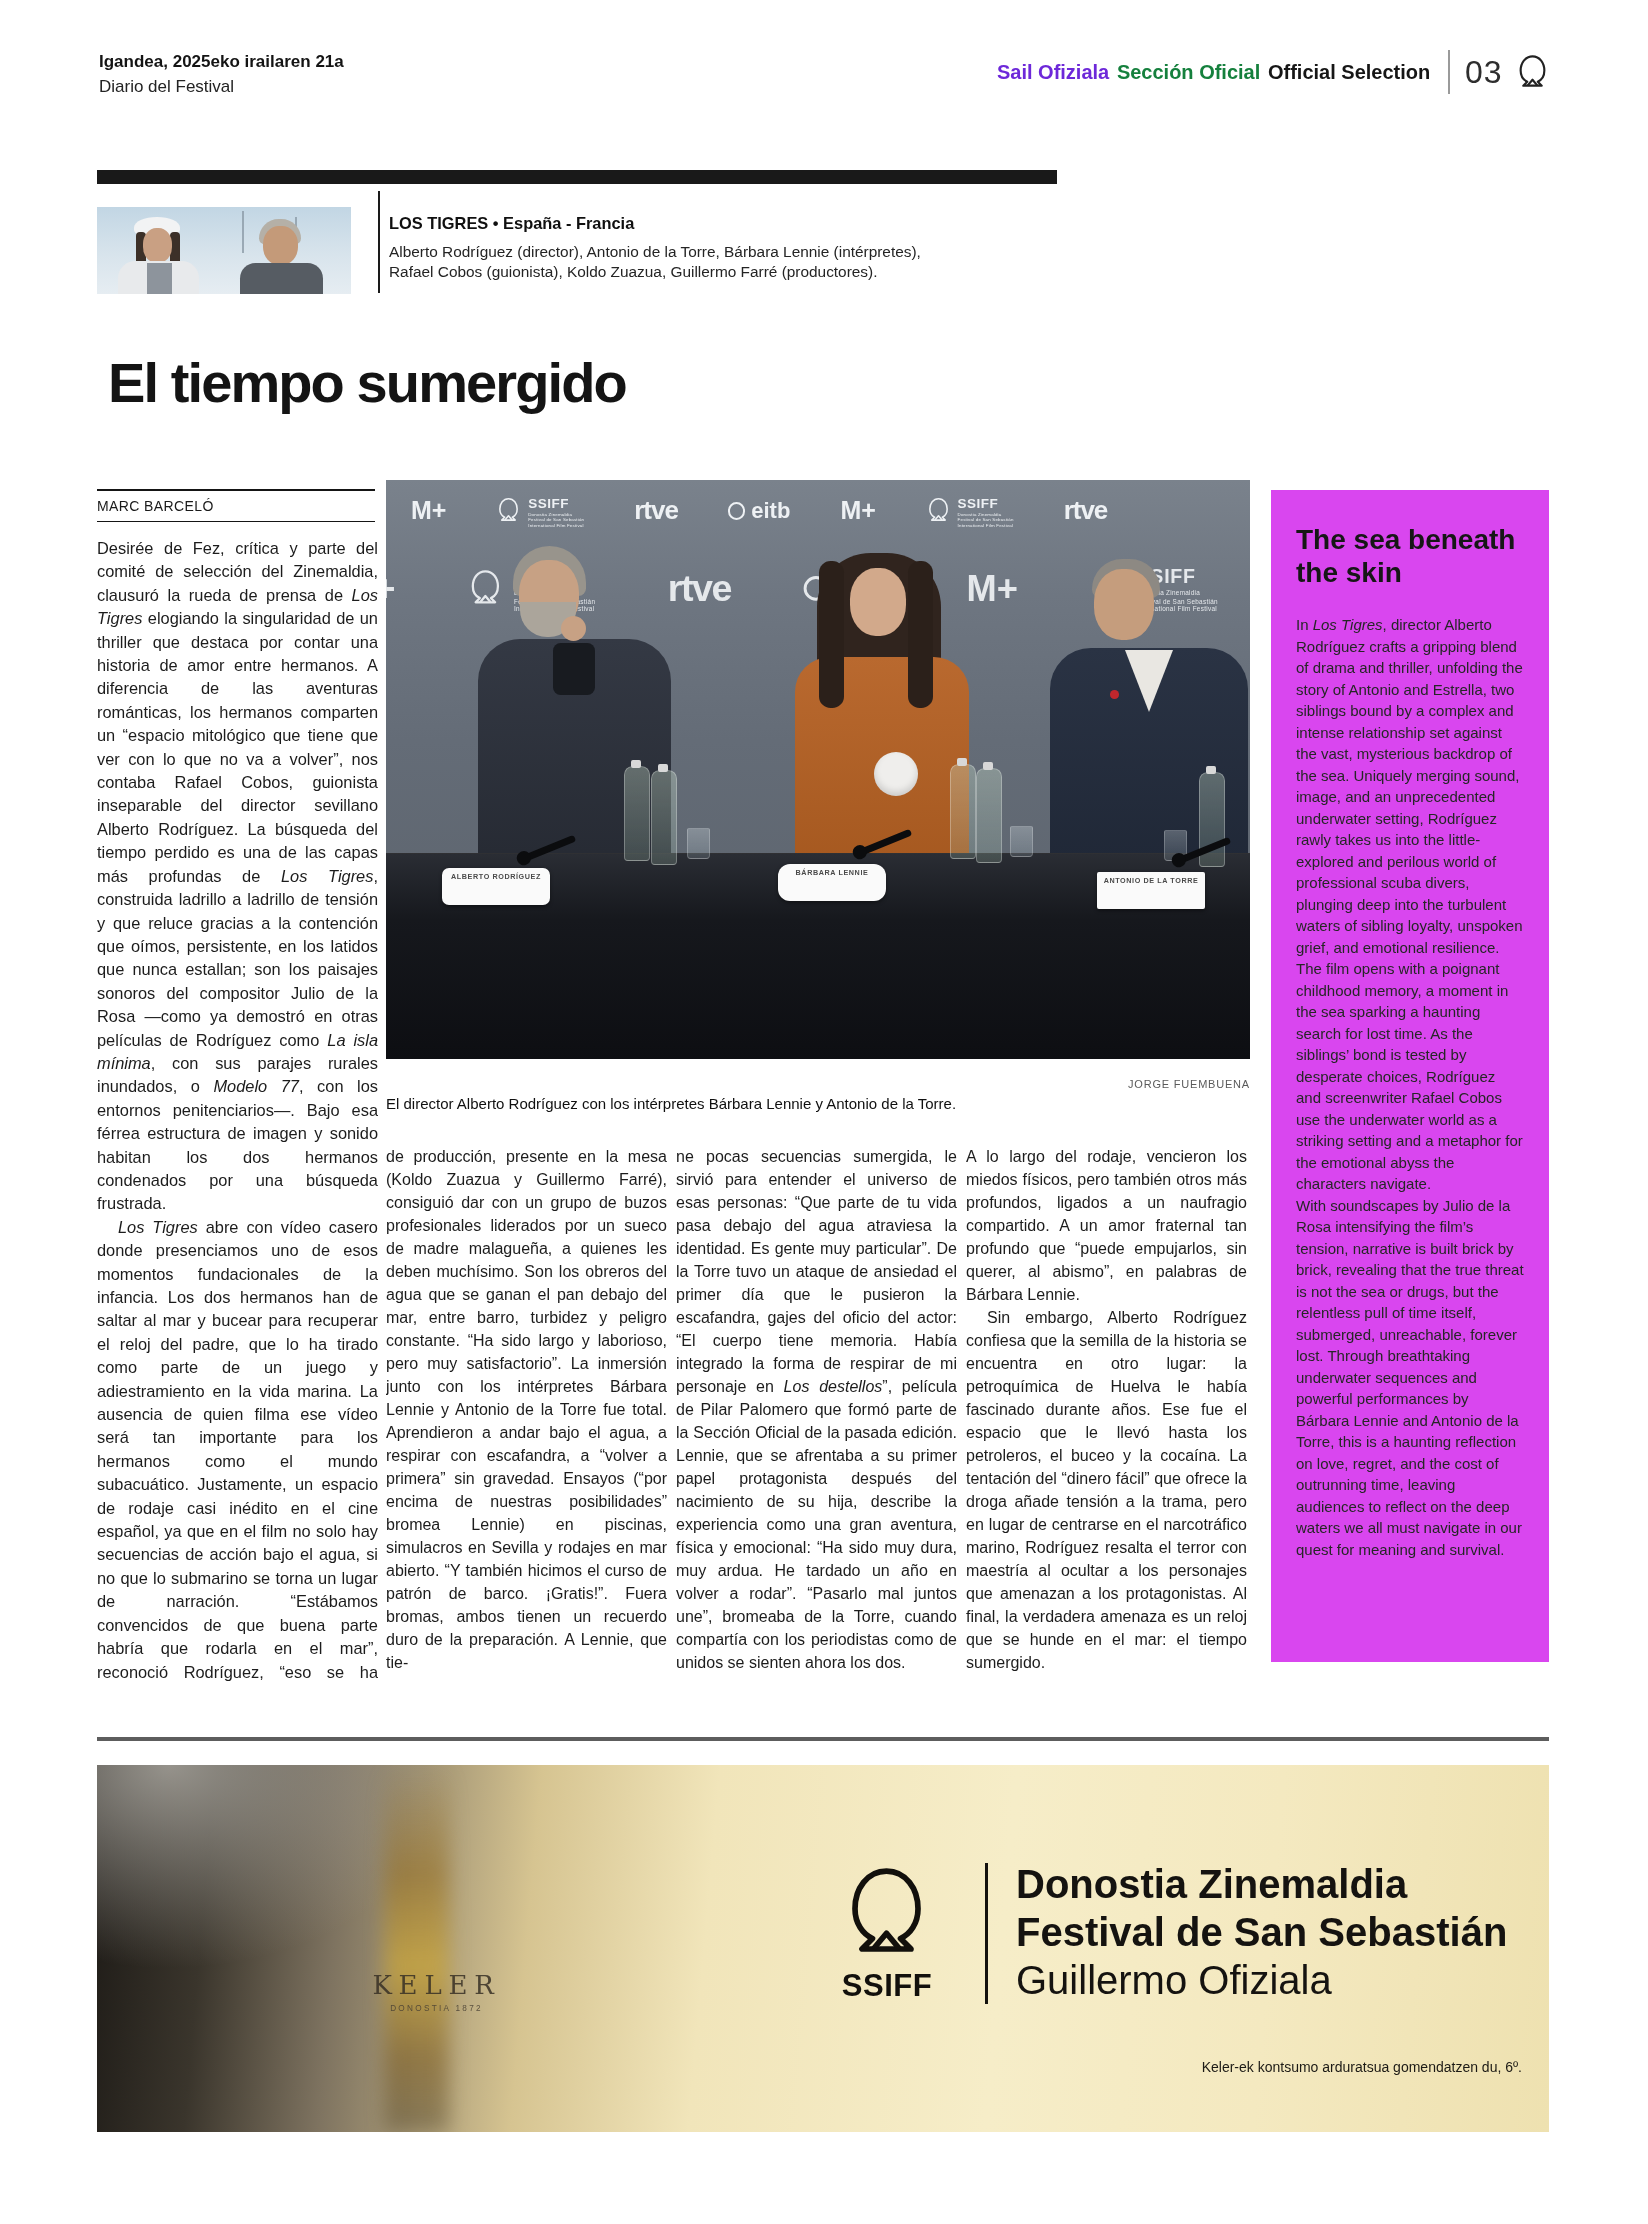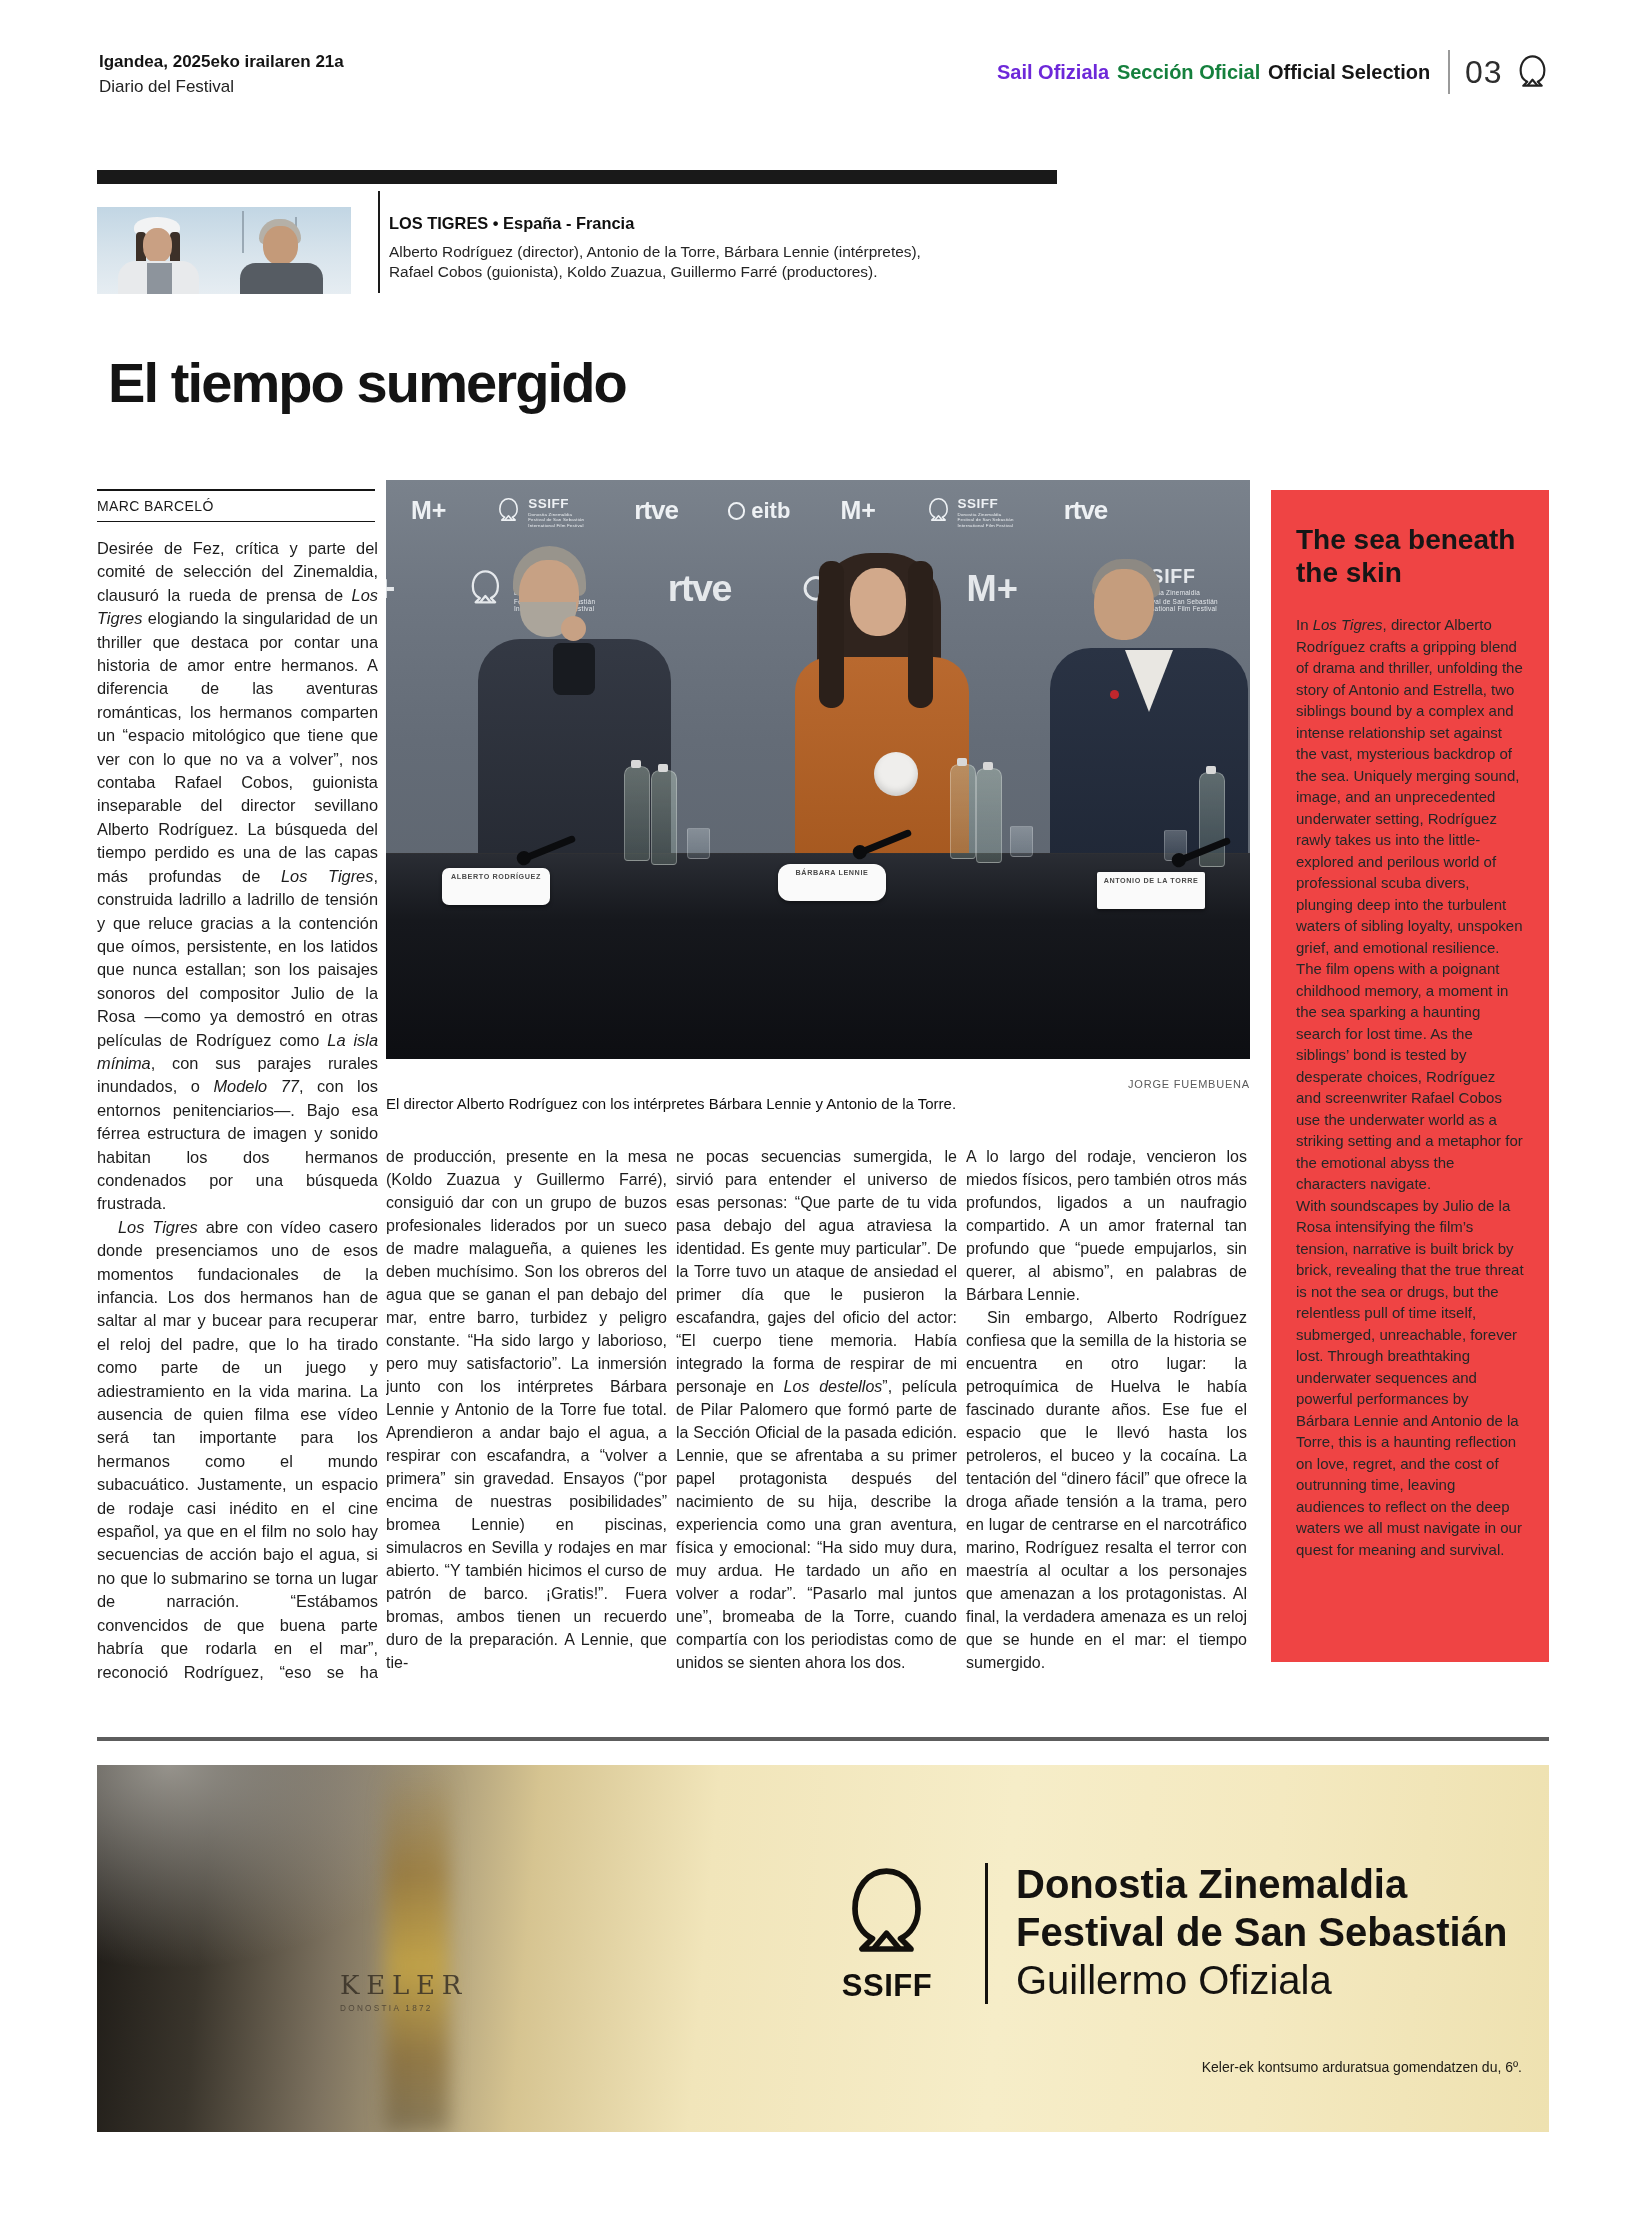--- a/index.html
+++ b/index.html
@@ -113,35 +113,35 @@
   .pp-mic{position:absolute;z-index:5;width:56px;height:6.8px;background:#0b0c0e;border-radius:3.9px;transform:rotate(-22deg);}
   .pp-mic::after{content:"";position:absolute;left:-5.8px;top:-3.9px;width:13.5px;height:13.5px;background:#0b0c0e;border-radius:50%;}
   .mc1{left:135px;top:365px;} .mc2{left:471px;top:359px;} .mc3{left:790px;top:367px;}
 
   
   .caption-row{position:absolute;left:386px;top:1070px;width:864px;height:58px;}
   .credit{position:absolute;right:0;top:7.7px;font-size:11px;letter-spacing:0.8px;color:#5a5a5a;}
   .caption{position:absolute;left:0;top:25px;margin:0;font-size:15px;color:#101010;}
 
   
-  .sidebar{position:absolute;left:1271px;top:490px;width:278px;height:1172px;background:#ef4444;
+  .sidebar{position:absolute;left:1271px;top:490px;width:278px;height:1172px;background:#d946ef;
     box-sizing:border-box;padding:33px 25px 29px 25px;overflow:hidden;}
   .sb-title{margin:0;font-size:28px;line-height:33px;font-weight:bold;color:#161616;}
   .sb-body{margin-top:25px;font-size:15px;line-height:21.5px;color:#262626;}
   .sb-body p{margin:0;}
 
   
   .ad-rule{position:absolute;left:97px;top:1737px;width:1452px;height:3.9px;background:#5d5d5d;}
   .ad{position:absolute;left:97px;top:1765px;width:1452px;height:367px;overflow:hidden;
     background:
       radial-gradient(ellipse 406px 290px at 5% 0%,rgba(168,165,158,.85),rgba(168,165,158,0) 70%),
       linear-gradient(95deg,#1e1b17 0%,#3a352c 8%,#7e7360 17%,#d6c491 30%,#f1e5ba 42%,#f6edc8 62%,#f4e9c0 80%,#eee1b0 100%);}
   .ad-bottle{position:absolute;left:288px;top:0;width:64px;height:100%;filter:blur(9.7px);
     background:linear-gradient(180deg,rgba(60,45,10,0) 0%,rgba(150,110,30,.55) 30%,rgba(201,165,58,.75) 55%,rgba(120,85,20,.5) 80%,rgba(40,30,8,.3) 100%);}
-  .ad-keler{position:absolute;left:243px;top:205px;width:193px;}
+  .ad-keler{position:absolute;left:243px;top:205px;width:193px;text-align:center;}
   .keler-name{font-family:"DejaVu Serif",serif;font-size:26px;letter-spacing:6.8px;color:rgba(55,48,38,.85);}
   .keler-sub{margin-top:3.9px;font-size:8.2px;letter-spacing:2.3px;color:rgba(70,62,50,.85);}
   .ad-shell{position:absolute;left:745px;top:100px;width:89px;height:98px;color:#12100c;}
   .ad-ssiff{position:absolute;left:732px;top:203px;width:116px;text-align:center;
     font-size:31px;font-weight:bold;letter-spacing:0.5px;color:#12100c;}
   .ad-div{position:absolute;left:888px;top:98px;width:3.4px;height:141px;background:#14120e;}
   .ad-lines{position:absolute;left:919px;top:95px;color:#151310;}
   .ad-l1,.ad-l2{font-size:40px;line-height:48px;font-weight:bold;}
   .ad-l3{font-size:40px;line-height:48px;font-weight:normal;}
   .ad-disc{position:absolute;right:27px;top:294px;font-size:14px;color:#1c1a15;}

